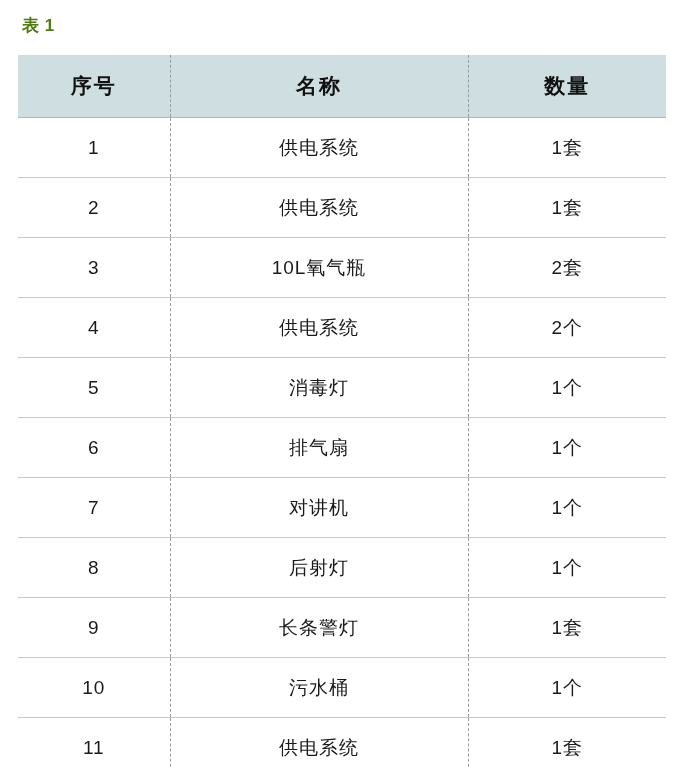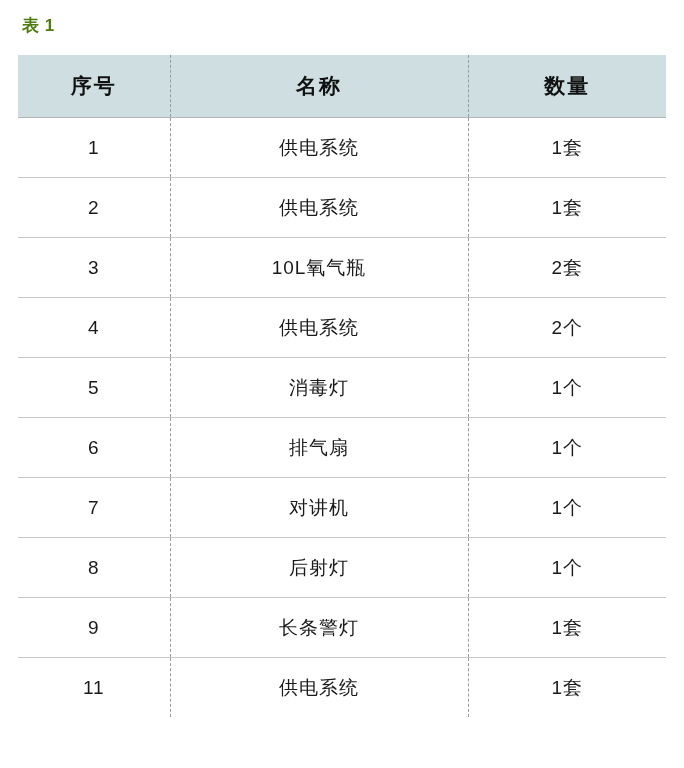--- a/index.html
+++ b/index.html
@@ -126,20 +126,25 @@
         <td class="sep">8</td>
         <td class="sep">后射灯</td>
         <td>1个</td>
       </tr>
       <tr>
         <td class="sep">9</td>
         <td class="sep">长条警灯</td>
         <td>1套</td>
       </tr>
       <tr>
+        <td class="sep">10</td>
+        <td class="sep">污水桶</td>
+        <td>1个</td>
+      </tr>
+      <tr>
         <td class="sep">11</td>
         <td class="sep">供电系统</td>
         <td>1套</td>
       </tr>
     </tbody>
   </table>
 
 </div>
 
 </body></html>

